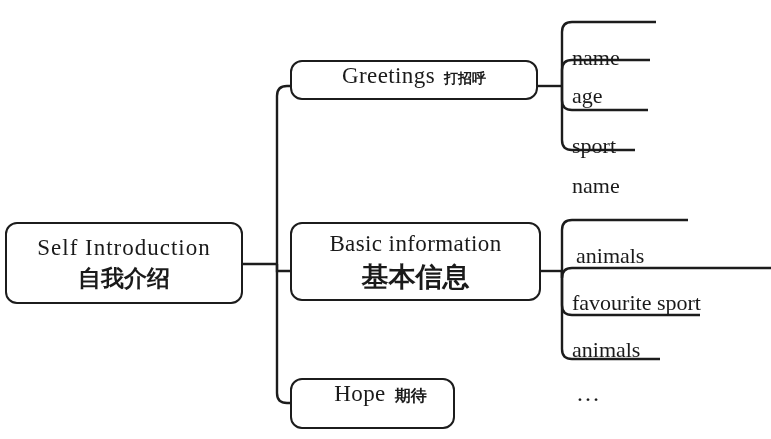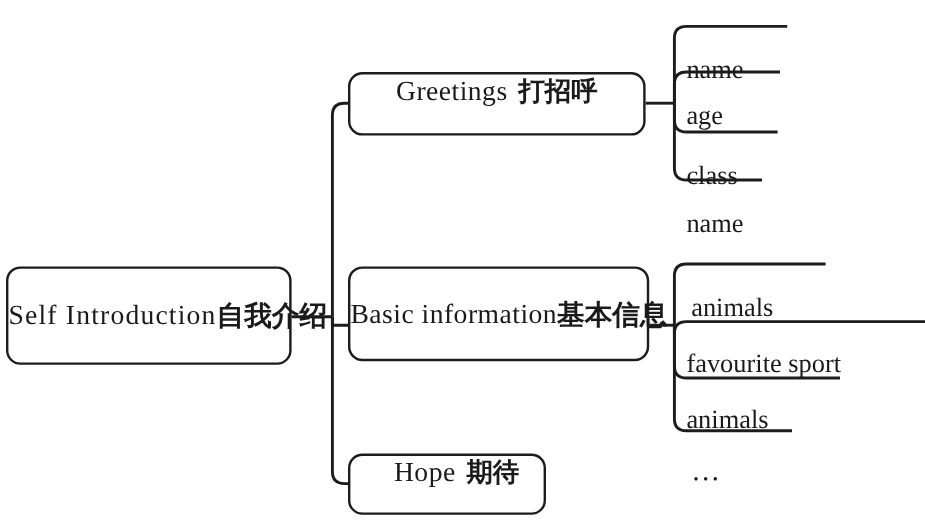--- a/index.html
+++ b/index.html
@@ -23,22 +23,23 @@
     width: 771px;
     height: 439px;
   }
   .node {
     position: absolute;
     box-sizing: border-box;
     border: 2px solid #1c1c1c;
     border-radius: 12px;
     background: #ffffff;
     display: flex;
+    flex-direction: column;
     align-items: center;
-    justify-content: flex-start;
+    justify-content: center;
     text-align: center;
     line-height: 1.18;
     z-index: 3;
   }
   .node .line-en {
     white-space: nowrap;
     letter-spacing: 0.4px;
   }
   .node .line-zh {
     white-space: nowrap;
@@ -62,45 +63,45 @@
     height: 82px;
   }
   #node-root .line-en { font-size: 23px; letter-spacing: 1px; }
   #node-root .line-zh { font-size: 23px; margin-top: 3px; }
 
   
   #node-greetings {
     left: 290px;
     top: 60px;
     width: 248px;
-    height: 53px;
+    height: 40px;
   }
   #node-greetings .line-en { font-size: 23px; }
-  #node-greetings .line-zh { font-size: 22px; }
+  #node-greetings .line-zh { font-size: 14px; }
 
   
   #node-basic {
     left: 290px;
     top: 222px;
     width: 251px;
     height: 79px;
   }
   #node-basic .line-en { font-size: 23px; }
-  #node-basic .line-zh { font-size: 23px; margin-top: 4px; }
+  #node-basic .line-zh { font-size: 27px; margin-top: 4px; }
 
   
   #node-hope {
     left: 290px;
     top: 378px;
     width: 165px;
     height: 51px;
     padding-left: 16px;
   }
   #node-hope .line-en { font-size: 23px; }
-  #node-hope .line-zh { font-size: 22px; }
+  #node-hope .line-zh { font-size: 16px; }
 
   
   .leaf {
     position: absolute;
     white-space: nowrap;
     font-size: 22px;
     line-height: 1;
     z-index: 3;
     margin-top: 46px;
   }
@@ -148,21 +149,21 @@
     <span class="line-zh">基本信息</span>
   </div>
 
   <div class="node node-inline" id="node-hope">
     <span class="line-en">Hope</span>
     <span class="line-zh">期待</span>
   </div>
 
   <div class="leaf" style="left:572px; top:1px;">name</div>
   <div class="leaf" style="left:572px; top:39px;">age</div>
-  <div class="leaf" style="left:572px; top:89px;">class</div>
+  <div class="leaf" style="left:572px; top:89px;">sport</div>
   <div class="leaf" style="left:572px; top:129px;">name</div>
 
   <div class="leaf" style="left:576px; top:199px;">animals</div>
   <div class="leaf" style="left:572px; top:246px;">favourite sport</div>
   <div class="leaf" style="left:572px; top:293px;">animals</div>
   <div class="leaf" style="left:576px; top:335px; font-size:24px;">…</div>
 
 </div>
 
 </body></html>

